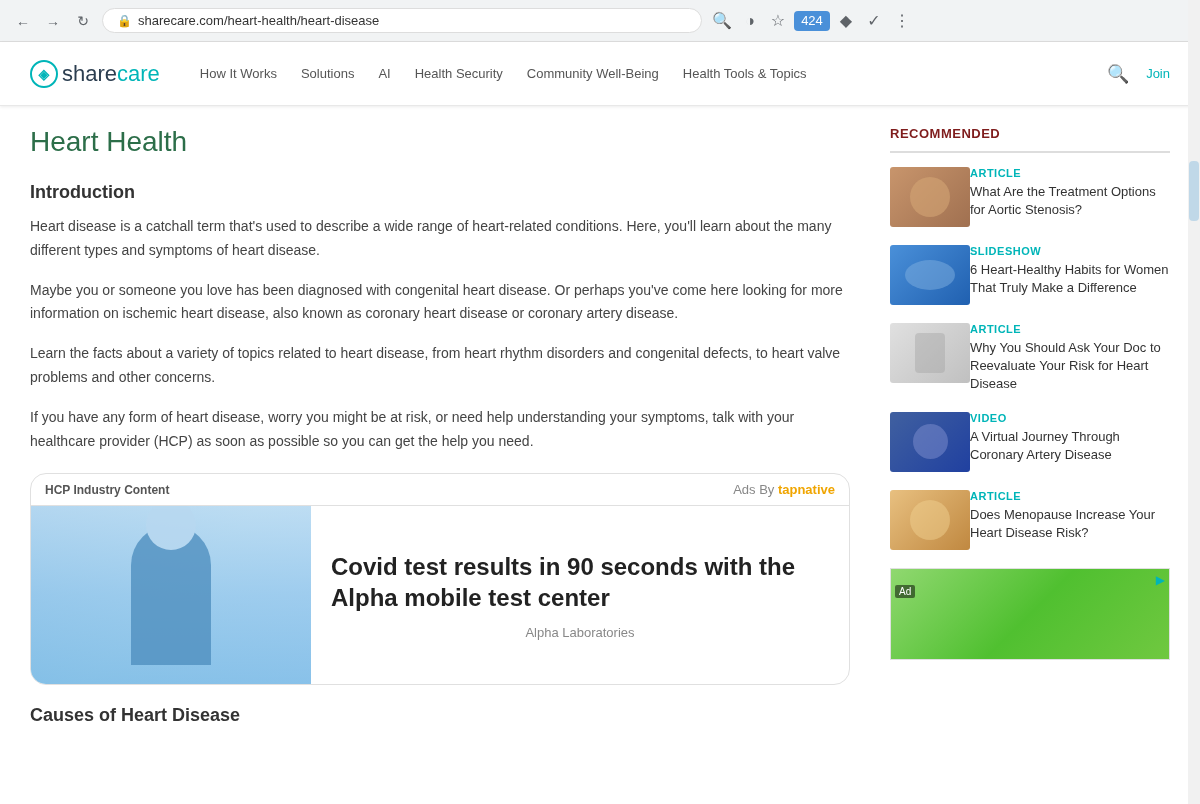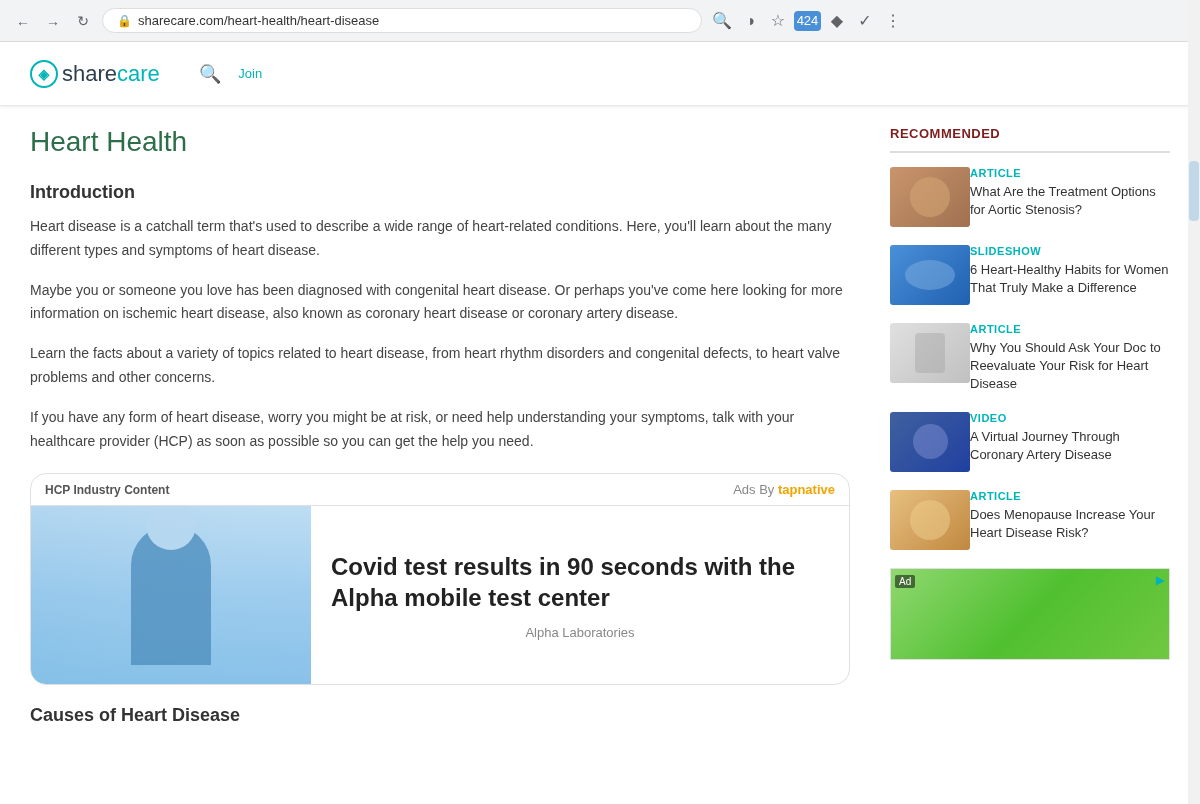--- a/index.html
+++ b/index.html
@@ -213,21 +213,21 @@
     }
 
     
     .sidebar-ad {
       margin-top: 16px;
       border: 1px solid #e0e0e0;
       position: relative;
     }
     .sidebar-ad-badge {
       position: absolute;
-      top: 6px; left: 4px;
+      top: 16px; left: 4px;
       background: rgba(0,0,0,0.5);
       color: #fff;
       font-size: 10px;
       padding: 1px 4px;
       border-radius: 2px;
     }
     .sidebar-ad-expand {
       position: absolute;
       top: 4px; right: 4px;
       color: #00b5b8;
@@ -282,32 +282,40 @@
     <button class="browser-nav-btn">→</button>
     <button class="browser-nav-btn">↻</button>
     <div class="browser-address-bar">
       <span class="lock-icon">🔒</span>
       <span>sharecare.com/heart-health/heart-disease</span>
     </div>
     <div class="browser-tools">
       <div class="browser-tool-icon">🔍</div>
       <div class="browser-tool-icon">◑</div>
       <div class="browser-tool-icon">☆</div>
-      <div class="browser-tool-icon" style="font-size:13px;background:#4a90d9;color:white;border-radius:4px;width:27px;height:20px;display:flex;align-items:center;justify-content:center;">424</div>
+      <div class="browser-tool-icon" style="font-size:13px;background:#4a90d9;color:white;border-radius:4px;width:36px;height:20px;display:flex;align-items:center;justify-content:center;">424</div>
       <div class="browser-tool-icon">◆</div>
       <div class="browser-tool-icon">✓</div>
       <div class="browser-tool-icon">⋮</div>
     </div>
   </div>
 
   <nav class="site-nav">
     <a class="logo">
       <div class="logo-icon">◈</div>
       <span class="logo-text"><span>share</span>care</span>
     </a>
+    <div class="nav-links">
+      <a class="nav-link">How It Works</a>
+      <a class="nav-link">Solutions</a>
+      <a class="nav-link">AI</a>
+      <a class="nav-link">Health Security</a>
+      <a class="nav-link">Community Well-Being</a>
+      <a class="nav-link">Health Tools &amp; Topics</a>
+    </div>
     <div class="nav-right">
       <span class="search-icon-nav">🔍</span>
       <a class="join-link">Join</a>
     </div>
   </nav>
 
   <div class="main-layout">
 
     <div class="content-area">
       <h1 class="page-title">Heart Health</h1>

